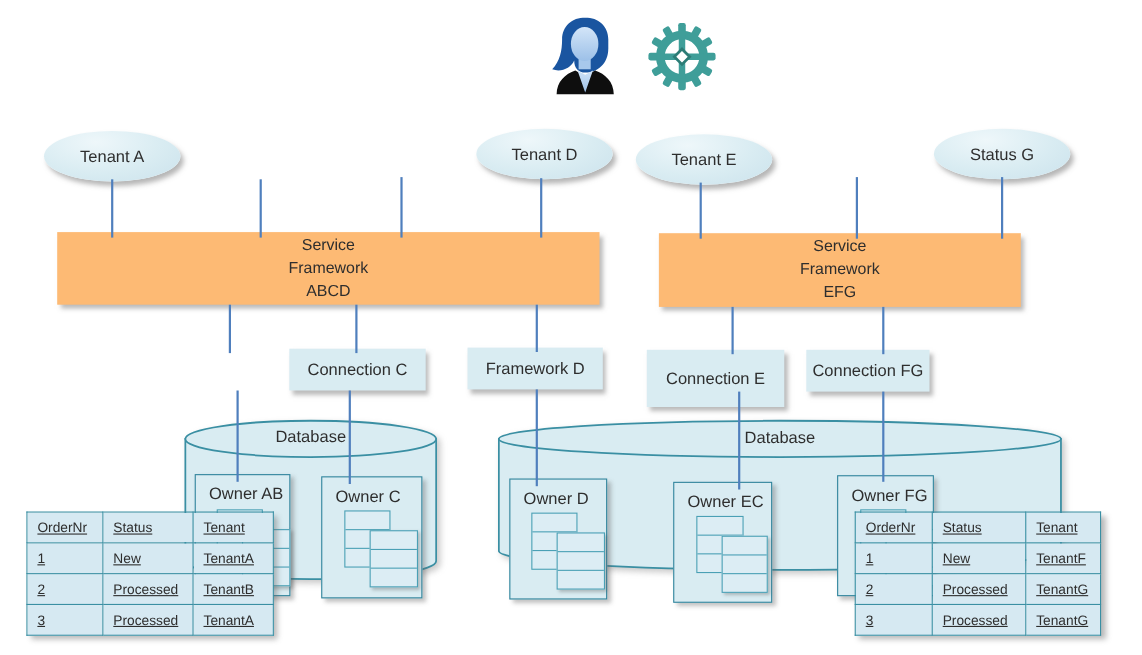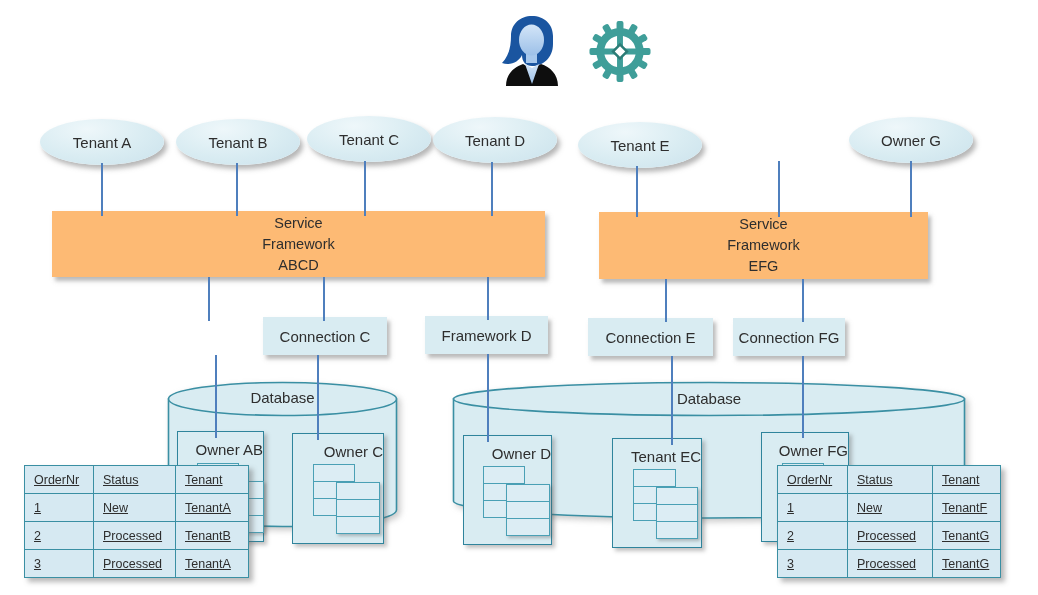--- a/index.html
+++ b/index.html
@@ -1,18 +1,18 @@
 <!DOCTYPE html>
 <html><head>
 <meta charset="utf-8">
 <style>
   html,body{margin:0;padding:0;background:#ffffff;}
   #canvas{position:relative;width:1038px;height:595px;background:#ffffff;overflow:hidden;
           font-family:"Liberation Sans",sans-serif;color:#2e2e2e;}
-  .abs{position:absolute;text-align:right;}
+  .abs{position:absolute;}
   
   .ellipse{width:124px;height:46px;border-radius:50%;
     background:radial-gradient(ellipse at 38% 22%, #eef7fa 0%, #d9ecf2 55%, #cbe2ec 100%);
     box-shadow:3px 4px 5px rgba(110,110,110,.5);
     display:flex;align-items:center;justify-content:center;font-size:15px;}
   
   .fw{background:#fdba74;box-shadow:3px 4px 4px rgba(120,120,120,.5);
     display:flex;align-items:center;justify-content:center;text-align:center;
     font-size:14.5px;line-height:21px;white-space:pre-line;}
   .conn{background:#d9ecf2;box-shadow:3px 4px 4px rgba(120,120,120,.5);
@@ -76,46 +76,40 @@
       </g>
       <circle cx="32" cy="32" r="20" fill="none" stroke="#3f9e99" stroke-width="8"></circle>
       <path d="M32 12 V52 M12 32 H52" stroke="#3f9e99" stroke-width="6"></path>
       <rect x="27" y="27" width="10" height="10" fill="#ffffff" stroke="#2c7c76" stroke-width="2.5" transform="rotate(45 32 32)"></rect>
     </svg>
   </div>
 
   <div class="abs ellipse" style="left:40px;top:119px;">
       <span>Tenant A</span>
     </div>
-  <div class="abs ellipse" style="left:176px;top:119px;">
-      <span>Tenant B</span>
-    </div>
-  <div class="abs ellipse" style="left:307px;top:116px;">
-      <span>Tenant C</span>
-    </div>
   <div class="abs ellipse" style="left:433px;top:117px;">
       <span>Tenant D</span>
     </div>
   <div class="abs ellipse" style="left:578px;top:122px;">
       <span>Tenant E</span>
     </div>
   <div class="abs ellipse" style="left:849px;top:117px;">
-      <span>Owner G</span>
+      <span>Status G</span>
     </div>
 
   <div class="abs fw" style="left:52px;top:211px;width:493px;height:66px;">Service
 Framework
 ABCD</div>
   <div class="abs fw" style="left:599px;top:212px;width:329px;height:67px;">Service
 Framework
 EFG</div>
 
   <div class="abs conn" style="left:263px;top:317px;width:124px;height:38px;">Connection C</div>
   <div class="abs conn" style="left:425px;top:316px;width:123px;height:38px;">Framework D</div>
-  <div class="abs conn" style="left:588px;top:318px;width:125px;height:38px;">Connection E</div>
+  <div class="abs conn" style="left:588px;top:318px;width:125px;height:52px;">Connection E</div>
   <div class="abs conn" style="left:733px;top:318px;width:112px;height:38px;">Connection FG</div>
 
   <div class="abs cyl" style="left:167px;top:381px;">
     <svg width="231" height="147" viewBox="0 0 231 147">
       <path d="M1.5 18 L1.5 129 A114 16.5 0 0 0 229.5 129 L229.5 18 Z" fill="#d9ecf2" stroke="#3a8fa3" stroke-width="1.6"></path>
       <ellipse cx="115.5" cy="18" rx="114" ry="16.5" fill="#d9ecf2" stroke="#3a8fa3" stroke-width="1.6"></ellipse>
     </svg>
   </div>
   <div class="abs cyl-label" style="left:167px;top:389px;width:231px;">Database</div>
 
@@ -163,21 +157,21 @@
         <div class="mrow"></div>
       </div>
     <div class="mini g2" style="left:42px;top:48px;width:42px;">
         <div class="mrow"></div>
         <div class="mrow"></div>
         <div class="mrow"></div>
       </div>
   </div>
 
   <div class="abs owner" style="left:612px;top:438px;width:88px;height:108px;">
-    <div class="olabel">Tenant EC</div>
+    <div class="olabel">Owner EC</div>
     <div class="mini g1" style="left:20px;top:30px;width:41px;">
         <div class="mrow"></div>
         <div class="mrow"></div>
         <div class="mrow"></div>
       </div>
     <div class="mini g2" style="left:43px;top:48px;width:40px;">
         <div class="mrow"></div>
         <div class="mrow"></div>
         <div class="mrow"></div>
       </div>

